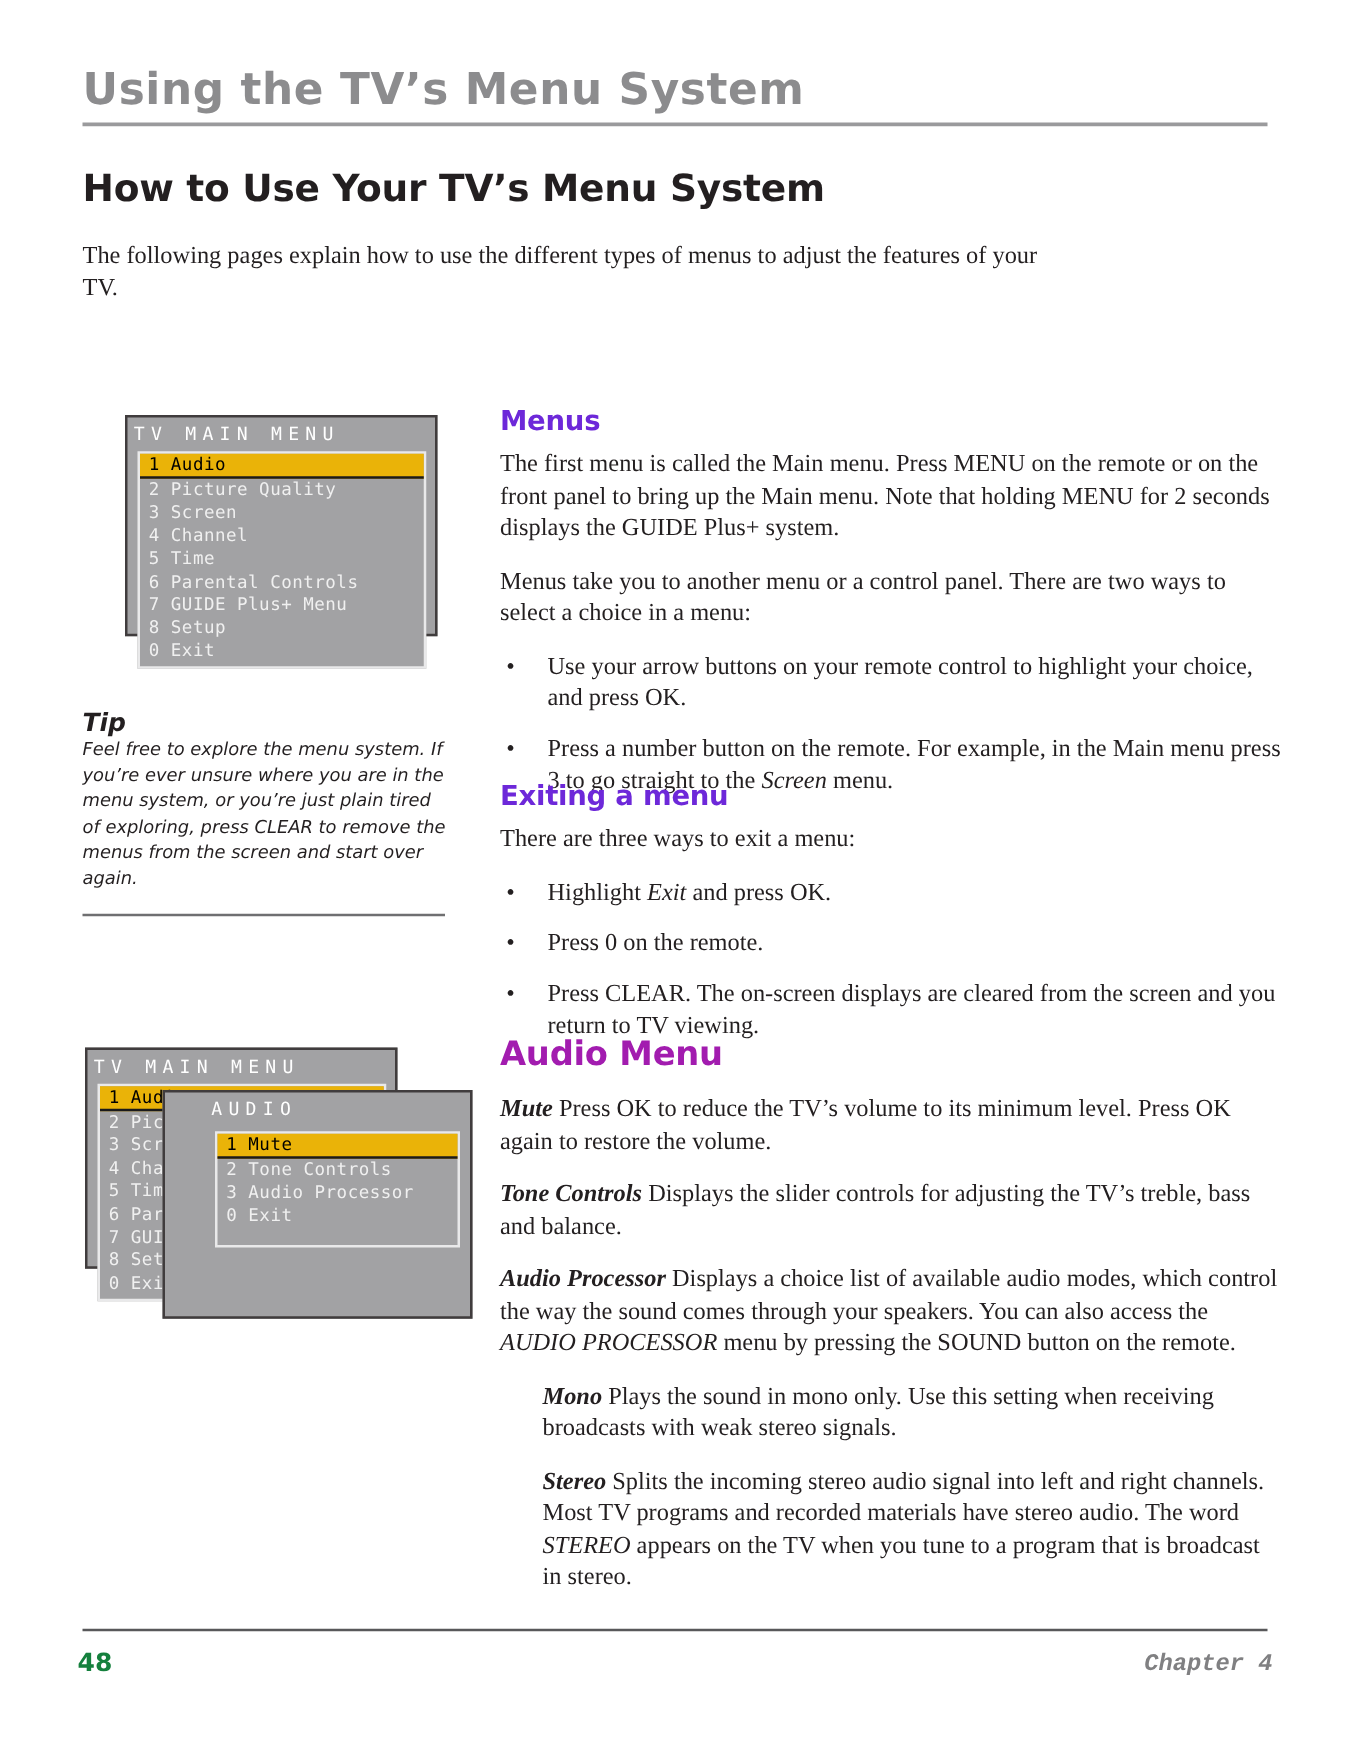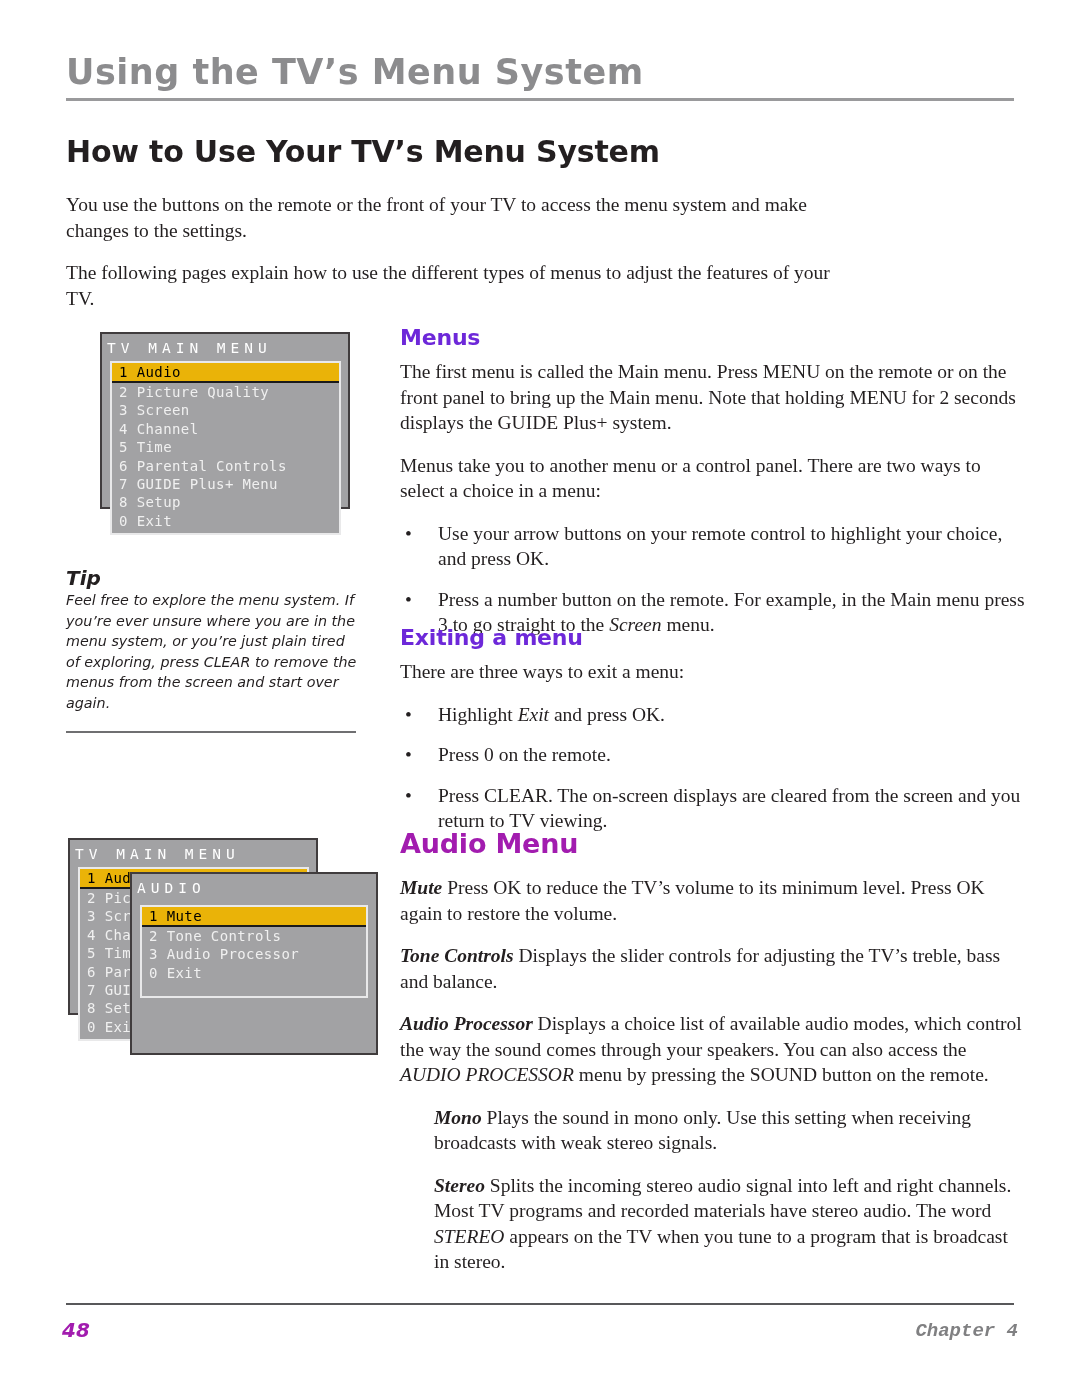--- a/index.html
+++ b/index.html
@@ -216,20 +216,21 @@
   #osd-main-back .osd-list {
     margin: 0 7px 0 8px;
     padding-bottom: 3px;
   }
   #osd-audio-front {
     left: 130px;
     top: 872px;
     width: 248px;
     height: 183px;
     z-index: 2;
+    padding-left: 32px;
   }
   #osd-audio-front .osd-list {
     margin: 4px 8px 0 8px;
     height: 93px;
   }
 
   
   .footer-rule {
     position: absolute;
     left: 66px;
@@ -237,23 +238,22 @@
     width: 948px;
     height: 1.6px;
     background: #58585a;
   }
   .footer-page {
     position: absolute;
     left: 62px;
     top: 1318px;
     font-family: "DejaVu Sans", sans-serif;
     font-weight: bold;
-    font-style: italic;
     font-size: 20px;
-    color: #a21caf;
+    color: #15803d;
   }
   .footer-chapter {
     position: absolute;
     right: 62px;
     top: 1320px;
     font-family: Liberation Mono, monospace;
     font-weight: bold;
     font-style: italic;
     font-size: 19px;
     color: #808082;
@@ -265,21 +265,20 @@
 <div class="page">
 
   <div class="running-head">
     <div class="running-head-title">Using the TV’s Menu System</div>
     <div class="running-head-rule"></div>
   </div>
 
   <div class="h1" style="left:66px; top:134px;">How to Use Your TV’s Menu System</div>
 
   <div class="intro">
-    <p class="body">You use the buttons on the remote or the front of your TV to access the menu system and make changes to the settings.</p>
     <p class="body">The following pages explain how to use the different types of menus to adjust the features of your TV.</p>
   </div>
 
   <div class="osd" id="osd-main-top">
     <div class="osd-title">TV MAIN MENU</div>
     <div class="osd-list">
       <div class="osd-item sel">1 Audio</div>
       <div class="osd-item">2 Picture Quality</div>
       <div class="osd-item">3 Screen</div>
       <div class="osd-item">4 Channel</div>

